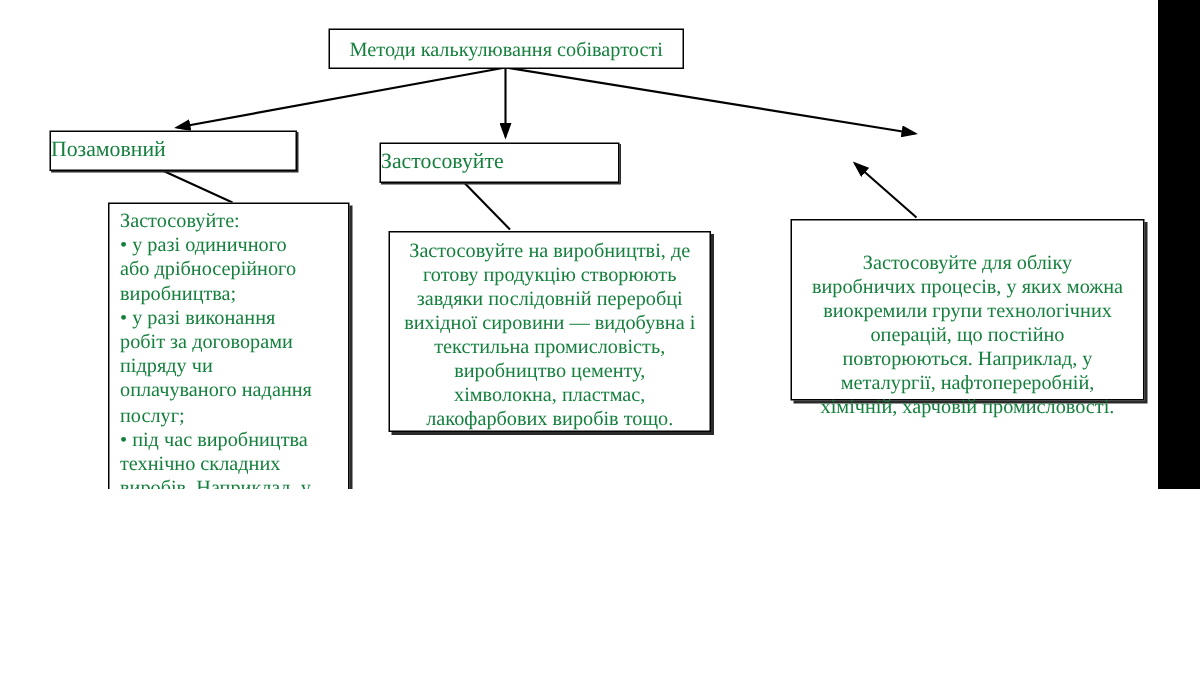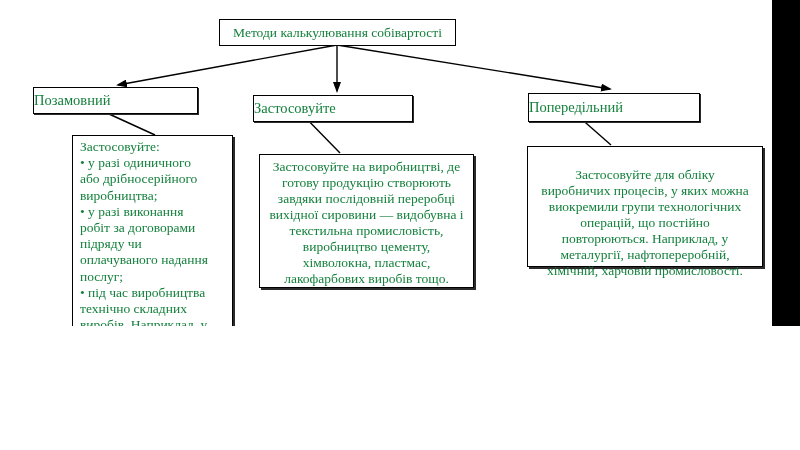--- a/index.html
+++ b/index.html
@@ -53,23 +53,20 @@
   <div class="box top-box">
     <span>Методи калькулювання собівартості</span>
   </div>
 
   <div class="box label-box label-left">
     <span>Позамовний</span>
   </div>
   <div class="box label-box label-mid">
     <span>Застосовуйте</span>
   </div>
-  <div class="box label-box label-right">
-    <span>Попередільний</span>
-  </div>
 
   <div class="box desc-box desc-left">
     <div class="desc-text">Застосовуйте:
 • у разі одиничного
 або дрібносерійного
 виробництва;
 • у разі виконання
 робіт за договорами
 підряду чи
 оплачуваного надання

